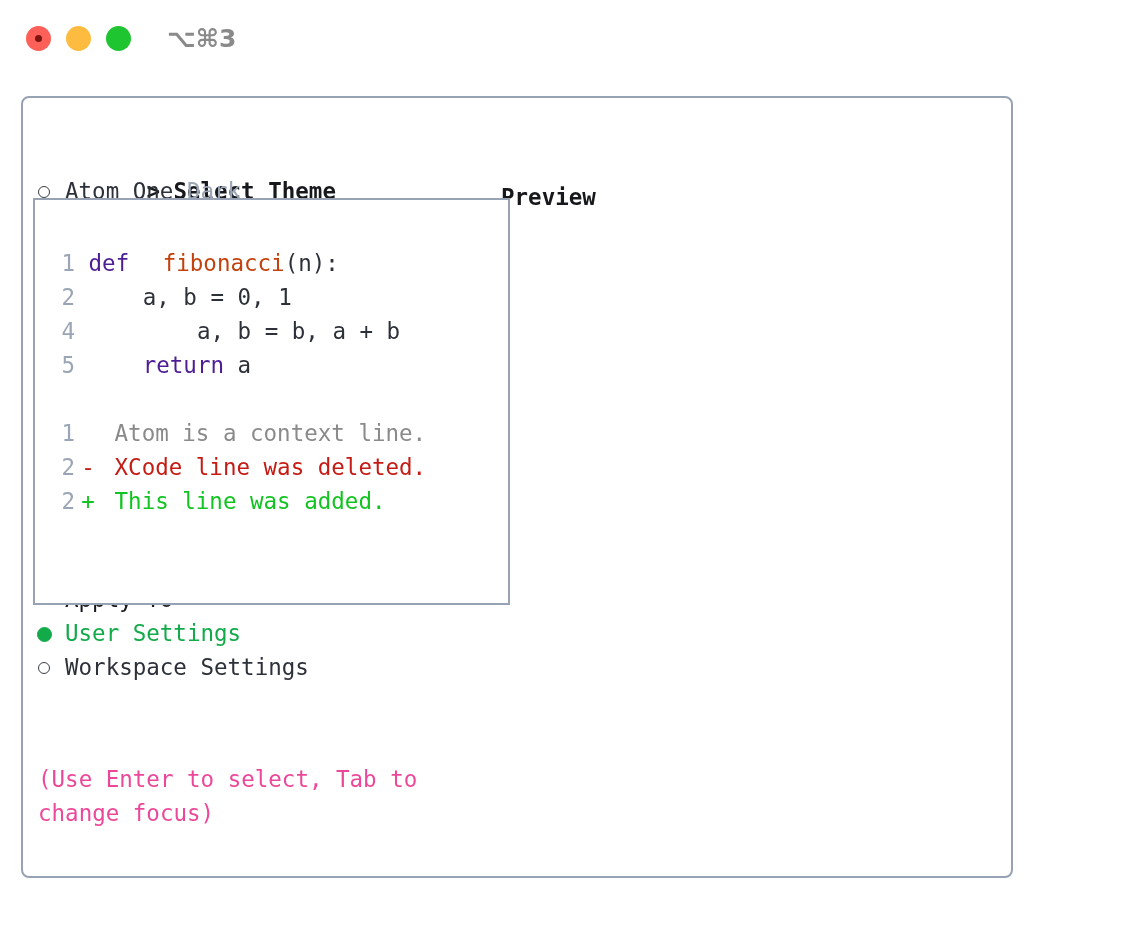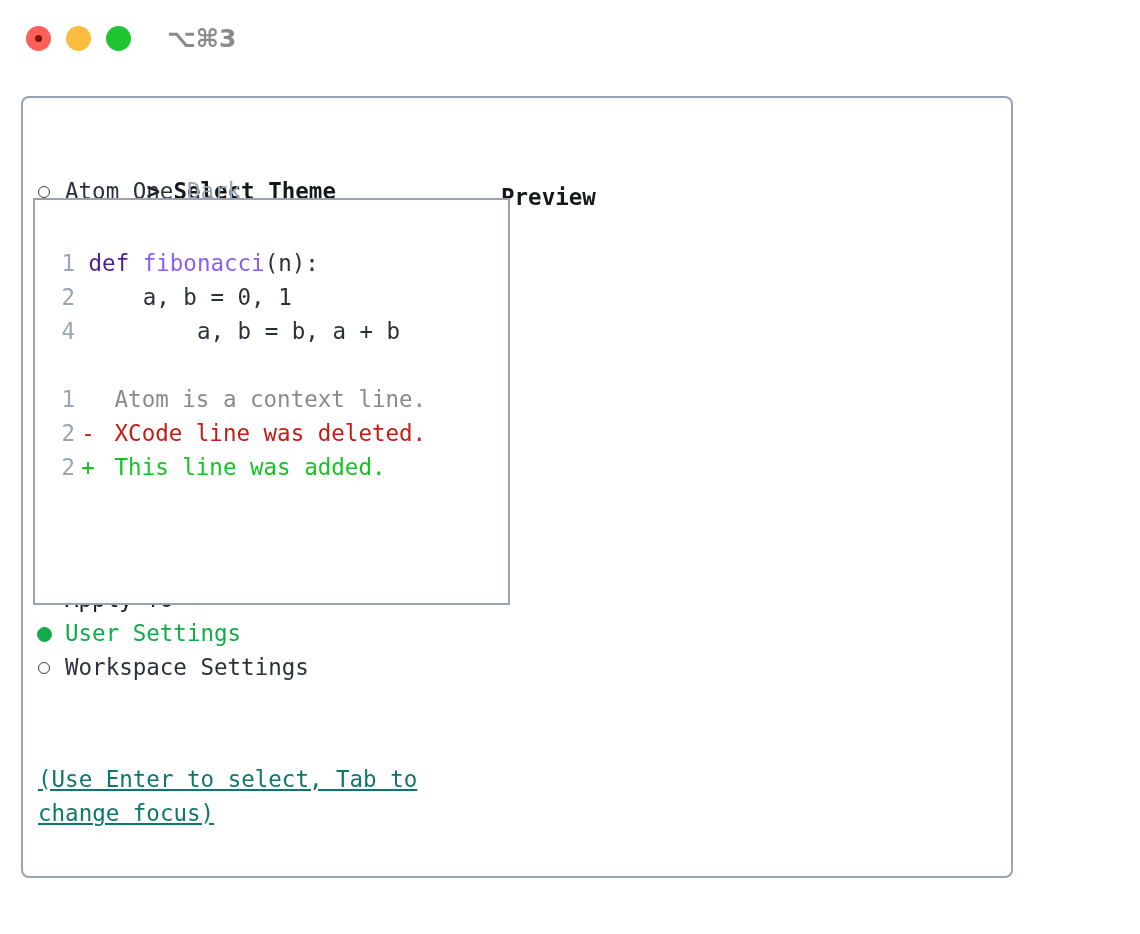--- a/index.html
+++ b/index.html
@@ -135,22 +135,21 @@
     padding-left: 27px;
     white-space: pre;
   }
   #hint {
     position: absolute;
     left: 15px;
     top: 664px;
     width: 420px;
     font-size: 22.5px;
     line-height: 34px;
-    color: #0f766e;
-    text-decoration: underline;
+    color: #ec4899;
   }
 
   
   #right-pane {
     position: absolute;
     left: 478px;
     top: 42px;
     width: 490px;
     margin-top: 40px;
   }
@@ -183,21 +182,21 @@
     white-space: pre;
     color: #2c3038;
   }
   .lineno {
     display: inline-block;
     width: 28px;
     text-align: right;
     color: #9aa5b5;
   }
   .kw   { color: #4c1d95; }
-  .fn   { color: #8b5cf6; }
+  .fn   { color: #c2410c; margin-left: 20px; }
   .plain{ color: #2c3038; }
   .gap  { height: 34px; }
   .diff-ctx { color: #8a8a8a; }
   .diff-del { color: #c41b14; }
   .diff-add { color: #12c421; }
   .diff-mark {
     display: inline-block;
     width: 26px;
     text-align: center;
   }
@@ -246,20 +245,21 @@
 
     <div id="right-pane">
       <div id="preview-title">Preview</div>
     </div>
 
     <div id="preview-box">
       <div id="code-area">
           <div class="code-line"><span class="lineno">1</span><span> </span><span class="kw">def </span><span class="fn">fibonacci</span><span class="plain">(n):</span></div>
           <div class="code-line"><span class="lineno">2</span><span> </span><span class="plain">    a, b = 0, 1</span></div>
           <div class="code-line"><span class="lineno">4</span><span> </span><span class="plain">        a, b = b, a + b</span></div>
+          <div class="code-line"><span class="lineno">5</span><span> </span><span class="plain">    </span><span class="kw">return</span><span class="plain"> a</span></div>
           <div class="gap"></div>
           <div class="code-line"><span class="lineno">1</span><span class="diff-mark diff-ctx"> </span><span class="diff-ctx"> Atom is a context line.</span></div>
           <div class="code-line"><span class="lineno">2</span><span class="diff-mark diff-del">-</span><span class="diff-del"> XCode line was deleted.</span></div>
           <div class="code-line"><span class="lineno">2</span><span class="diff-mark diff-add">+</span><span class="diff-add"> This line was added.</span></div>
         </div>
     </div>
 
   </div>
 </div>
 

